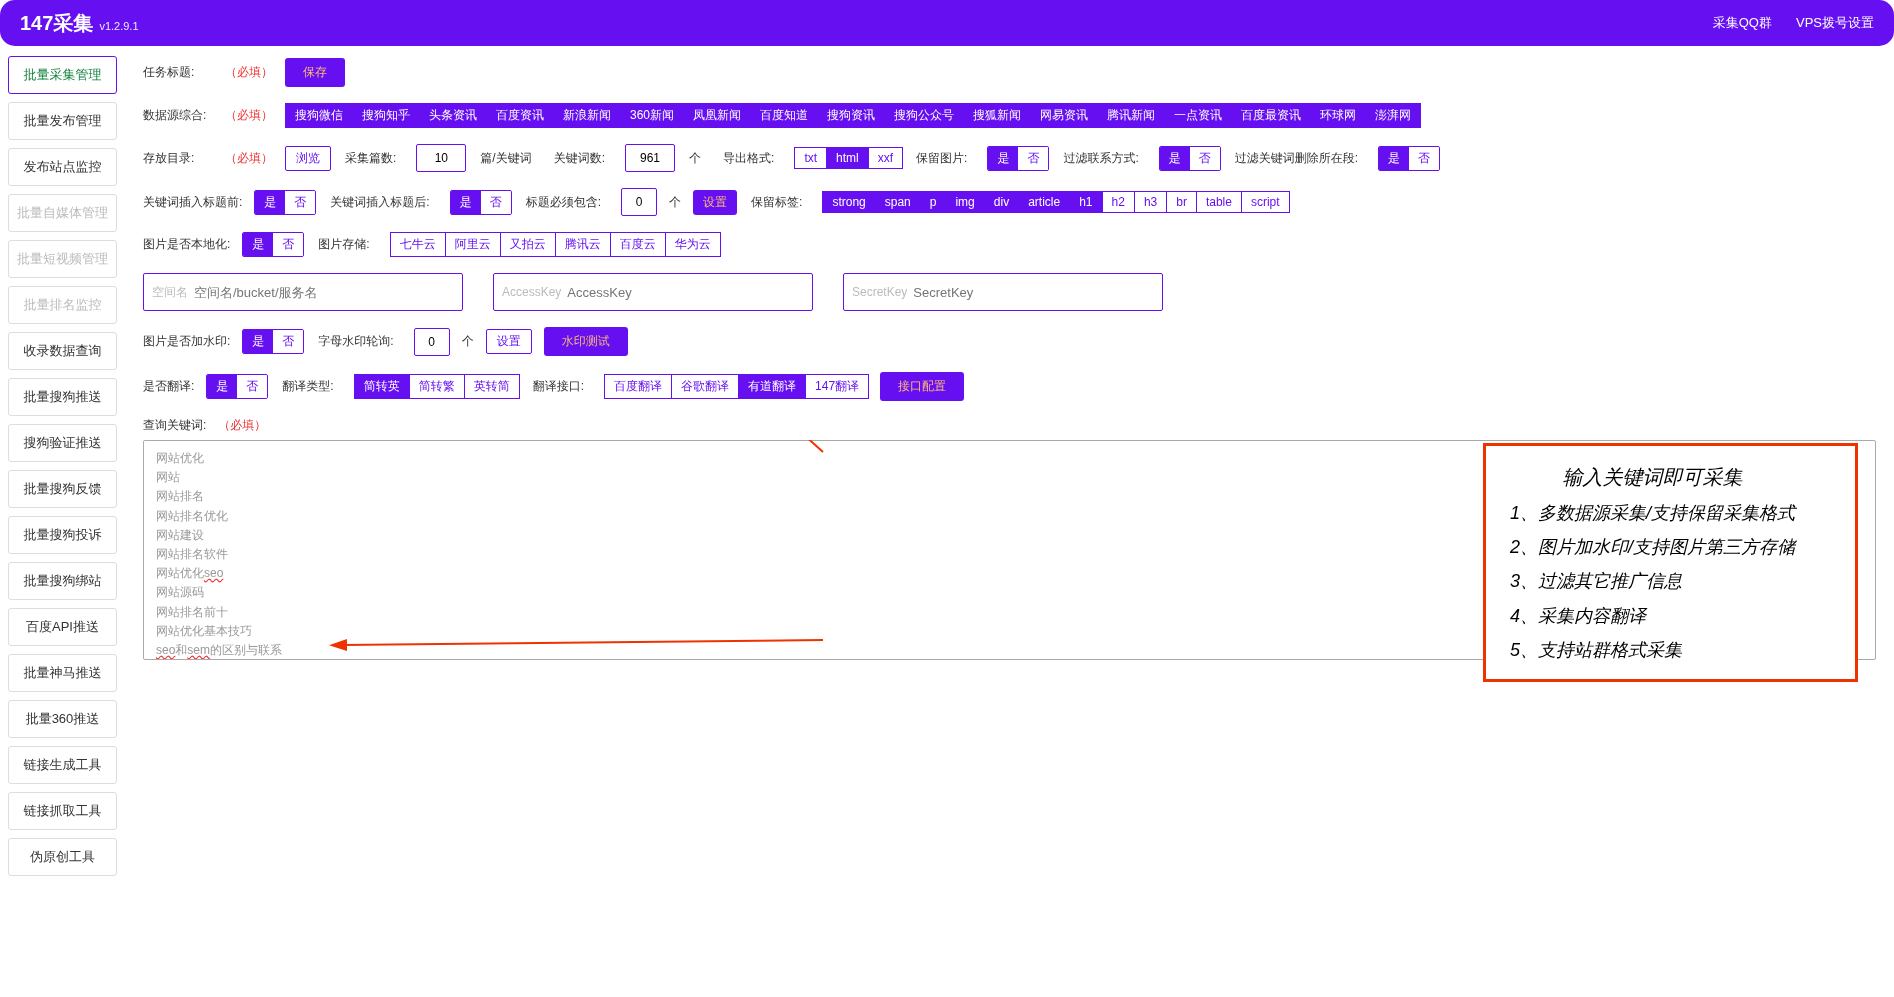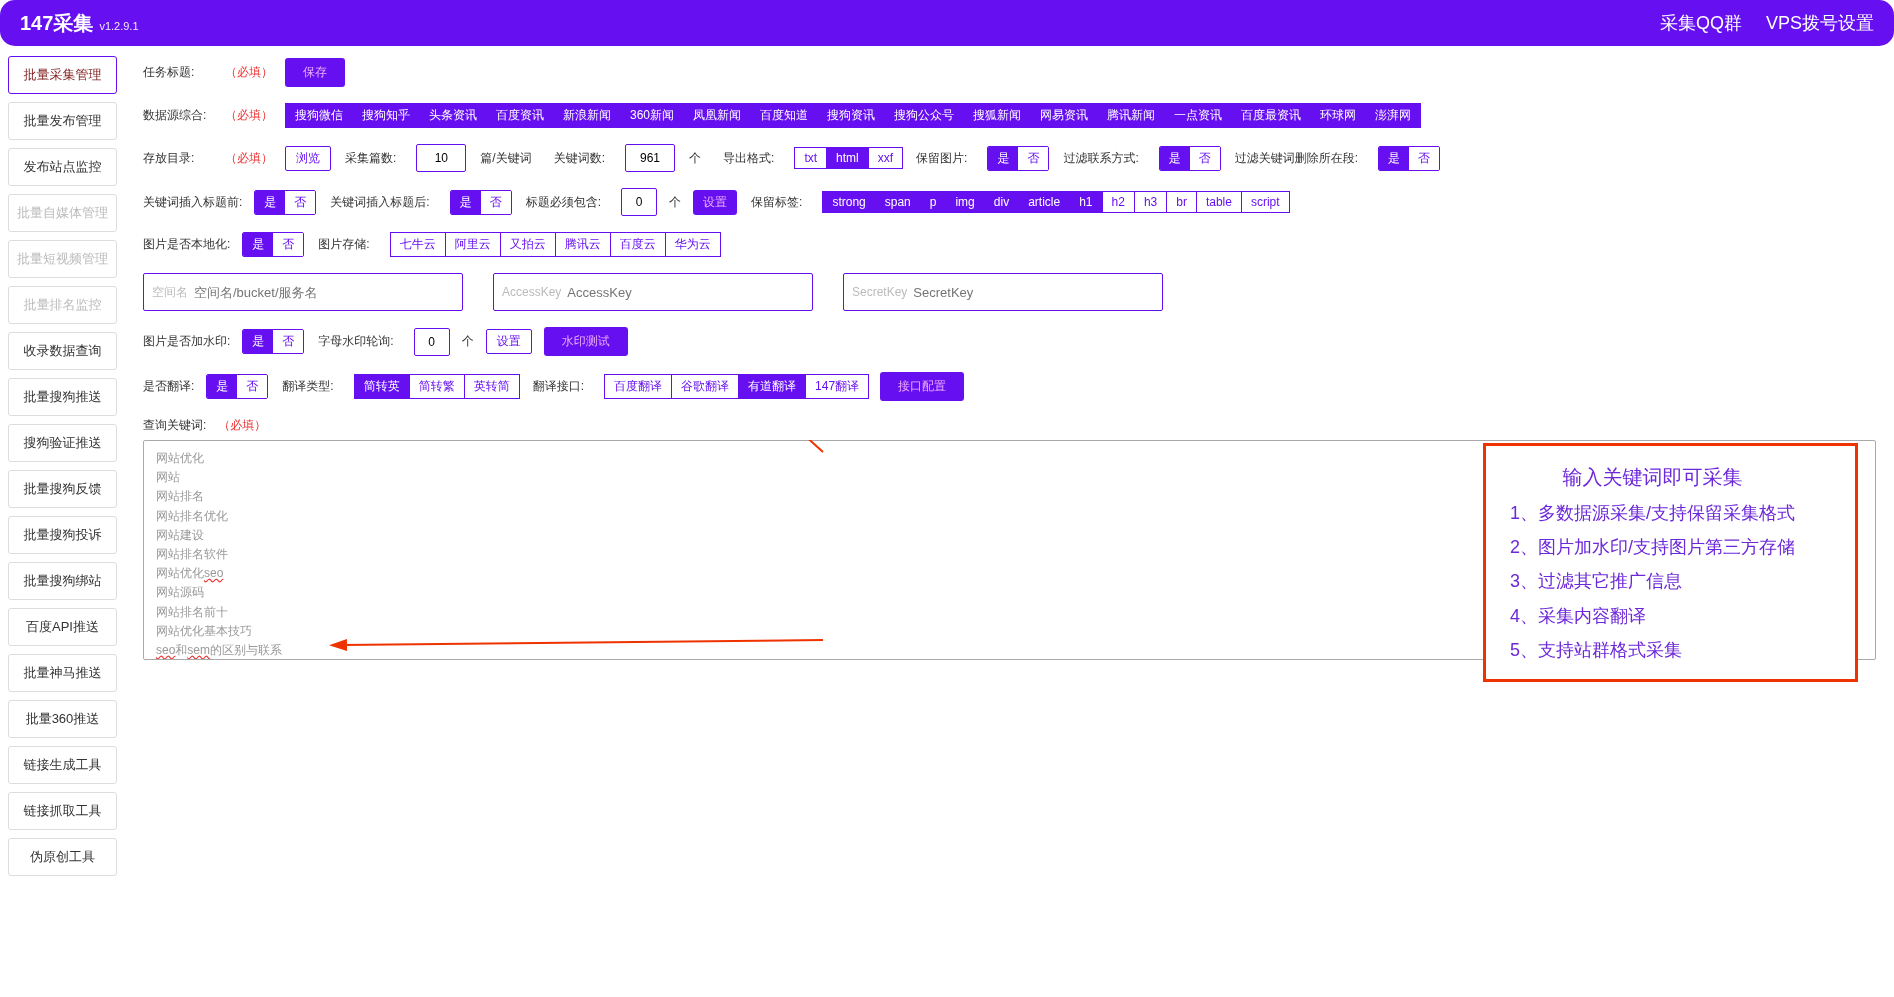--- a/index.html
+++ b/index.html
@@ -2,52 +2,52 @@
 <html><head>
 <meta charset="utf-8">
 <style>
 *{margin:0;padding:0;box-sizing:border-box;font-family:"Microsoft YaHei",sans-serif;}
 body{background:#fff;font-size:13px;color:#333;}
 .header{background:#6610f2;height:46px;display:flex;align-items:center;justify-content:space-between;padding:0 20px;color:#fff;border-radius:15px;}
 .header-left{display:flex;align-items:baseline;gap:6px;}
 .header-title{font-size:20px;font-weight:bold;}
 .header-version{font-size:11px;opacity:.9;}
 .header-right{display:flex;gap:24px;}
-.header-right a{color:#fff;text-decoration:none;font-size:18px;}
+.header-right a{color:#fff;text-decoration:none;font-size:13px;}
 .layout{display:flex;}
 .sidebar{width:125px;padding:10px 8px;display:flex;flex-direction:column;gap:8px;}
 .side-btn{border:1px solid #ddd;border-radius:3px;background:#fff;padding:9px 4px;text-align:center;font-size:13px;cursor:pointer;color:#333;}
-.side-btn.active{color:#7f1d1d;border-color:#6610f2;}
+.side-btn.active{color:#15803d;border-color:#6610f2;}
 .side-btn.disabled{color:#bbb;}
 .main{flex:1;padding:12px 18px 30px;}
 .hint{font-size:18px;color:#333;margin:6px 0 18px;}
 .row{display:flex;align-items:center;flex-wrap:wrap;gap:12px;margin-bottom:16px;font-size:12px;}
 .lbl{min-width:70px;}
 .req{color:#e33;}
 .inp{border:1px solid #6610f2;padding:4px 8px;height:28px;font-size:12px;width:320px;border-radius:2px;}
 .inp-sm{width:50px;text-align:center;}
-.btn{background:#6610f2;color:#f0abfc;border:none;padding:6px 18px;border-radius:3px;font-size:12px;cursor:pointer;}
+.btn{background:#6610f2;color:#fdba74;border:none;padding:6px 18px;border-radius:3px;font-size:12px;cursor:pointer;}
 .btn-sm{padding:4px 10px;}
 .seg{display:inline-flex;border:1px solid #6610f2;border-radius:2px;overflow:hidden;}
 .seg span{padding:3px 9px;font-size:12px;cursor:pointer;color:#6610f2;background:#fff;}
 .seg span.on{background:#6610f2;color:#fff;}
 .multi{display:inline-flex;flex-wrap:wrap;gap:0;}
 .multi span{border:1px solid #6610f2;padding:3px 9px;font-size:12px;cursor:pointer;margin-right:-1px;color:#6610f2;background:#fff;}
 .multi span.on{background:#6610f2;color:#fff;}
 .unit{font-size:12px;color:#333;margin:0 8px 0 2px;}
 .browse{border:1px solid #6610f2;color:#6610f2;background:#fff;padding:3px 10px;font-size:12px;cursor:pointer;border-radius:2px;}
 .cloud-row{display:flex;gap:30px;margin-bottom:16px;}
 .cloud-inp{border:1px solid #6610f2;height:38px;display:flex;align-items:center;padding:0 8px;width:320px;gap:6px;border-radius:2px;}
 .cloud-inp .pre{color:#bbb;font-size:12px;}
 .cloud-inp input{border:none;outline:none;flex:1;font-size:13px;}
 .kw-box{border:1px solid #aaa;width:100%;height:220px;padding:8px 12px;font-size:12px;color:#999;line-height:1.6;overflow:auto;position:relative;border-radius:2px;}
 .kw-box .line{display:block;}
 .kw-box .u{text-decoration:underline;text-decoration-style:wavy;text-decoration-color:#e33;}
 .overlay{position:absolute;right:18px;top:3px;border:3px solid #e30;padding:12px 60px 12px 24px;background:#fff;line-height:1.9;}
-.overlay div{color:#6d28d9;font-size:18px;}
+.overlay div{color:#000000;font-size:18px;font-style:italic;}
 .overlay .title{text-align:center;font-size:20px;}
 svg.arrows{position:absolute;left:0;top:0;pointer-events:none;}
 .posrel{position:relative;}
 </style>
 </head>
 <body>
 
 <div class="header">
   <div class="header-left">
     <span class="header-title">147采集</span>

